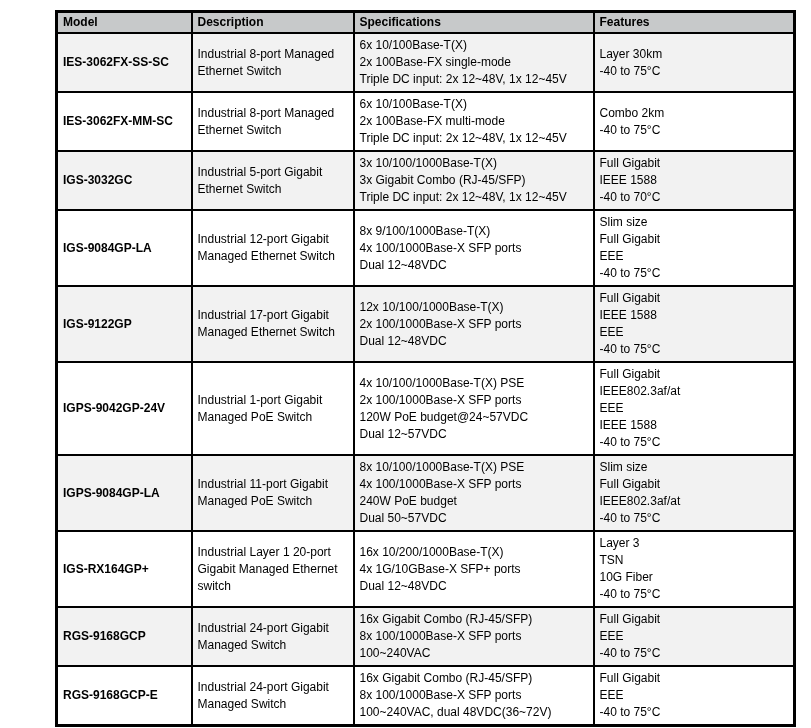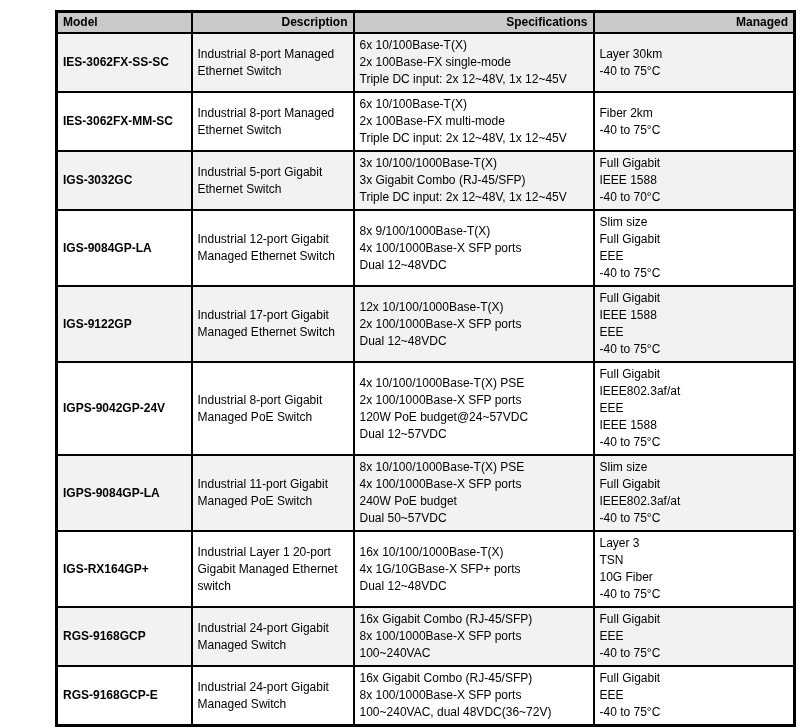--- a/index.html
+++ b/index.html
@@ -30,21 +30,21 @@
     border: 2px solid var(--border-color, #000);
     vertical-align: middle;
     font-size: 12px;
     line-height: 17px;
     padding: 3px 5px;
     overflow: hidden;
   }
   thead th {
     background: var(--header-bg, #c7c9ca);
     font-weight: bold;
-    text-align: right;
+    text-align: left;
     line-height: 15px;
     padding: 2px 5px;
     height: 20px;
   }
   thead th.th-model { text-align: left; }
   tbody tr.shaded td { background: var(--row-alt-bg, #f2f2f2); }
   tbody tr td { background: var(--row-bg, #ffffff); }
   td.col-model { font-weight: bold; }
   td .cell-line { white-space: nowrap; }
   td.col-desc div { white-space: normal; }
@@ -58,21 +58,21 @@
       <col class="c-model">
       <col class="c-desc">
       <col class="c-specs">
       <col class="c-feat">
     </colgroup>
     <thead>
       <tr>
         <th class="th-model">Model</th>
         <th>Description</th>
         <th>Specifications</th>
-        <th>Managed</th>
+        <th>Features</th>
       </tr>
     </thead>
     <tbody>
         <tr class="shaded">
           <td class="col-model">IES-3062FX-SS-SC</td>
           <td class="col-desc">
             <div>Industrial 8-port Managed Ethernet Switch</div>
           </td>
           <td class="col-specs">
             <div class="cell-line">6x 10/100Base-T(X)</div>
@@ -88,21 +88,21 @@
           <td class="col-model">IES-3062FX-MM-SC</td>
           <td class="col-desc">
             <div>Industrial 8-port Managed Ethernet Switch</div>
           </td>
           <td class="col-specs">
             <div class="cell-line">6x 10/100Base-T(X)</div>
             <div class="cell-line">2x 100Base-FX multi-mode</div>
             <div class="cell-line">Triple DC input: 2x 12~48V, 1x 12~45V</div>
           </td>
           <td class="col-feat">
-            <div class="cell-line">Fiber 2km</div>
+            <div class="cell-line">Combo 2km</div>
             <div class="cell-line">-40 to 75°C</div>
           </td>
         </tr>
         <tr class="shaded">
           <td class="col-model">IGS-3032GC</td>
           <td class="col-desc">
             <div>Industrial 5-port Gigabit Ethernet Switch</div>
           </td>
           <td class="col-specs">
             <div class="cell-line">3x 10/100/1000Base-T(X)</div>
@@ -145,21 +145,21 @@
           <td class="col-feat">
             <div class="cell-line">Full Gigabit</div>
             <div class="cell-line">IEEE 1588</div>
             <div class="cell-line">EEE</div>
             <div class="cell-line">-40 to 75°C</div>
           </td>
         </tr>
         <tr>
           <td class="col-model">IGPS-9042GP-24V</td>
           <td class="col-desc">
-            <div>Industrial 8-port Gigabit Managed PoE Switch</div>
+            <div>Industrial 1-port Gigabit Managed PoE Switch</div>
           </td>
           <td class="col-specs">
             <div class="cell-line">4x 10/100/1000Base-T(X) PSE</div>
             <div class="cell-line">2x 100/1000Base-X SFP ports</div>
             <div class="cell-line">120W PoE budget@24~57VDC</div>
             <div class="cell-line">Dual 12~57VDC</div>
           </td>
           <td class="col-feat">
             <div class="cell-line">Full Gigabit</div>
             <div class="cell-line">IEEE802.3af/at</div>
@@ -185,21 +185,21 @@
             <div class="cell-line">IEEE802.3af/at</div>
             <div class="cell-line">-40 to 75°C</div>
           </td>
         </tr>
         <tr>
           <td class="col-model">IGS-RX164GP+</td>
           <td class="col-desc">
             <div>Industrial Layer 1 20-port Gigabit Managed Ethernet switch</div>
           </td>
           <td class="col-specs">
-            <div class="cell-line">16x 10/100/1000Base-T(X)</div>
+            <div class="cell-line">16x 10/200/1000Base-T(X)</div>
             <div class="cell-line">4x 1G/10GBase-X SFP+ ports</div>
             <div class="cell-line">Dual 12~48VDC</div>
           </td>
           <td class="col-feat">
             <div class="cell-line">Layer 3</div>
             <div class="cell-line">TSN</div>
             <div class="cell-line">10G Fiber</div>
             <div class="cell-line">-40 to 75°C</div>
           </td>
         </tr>

